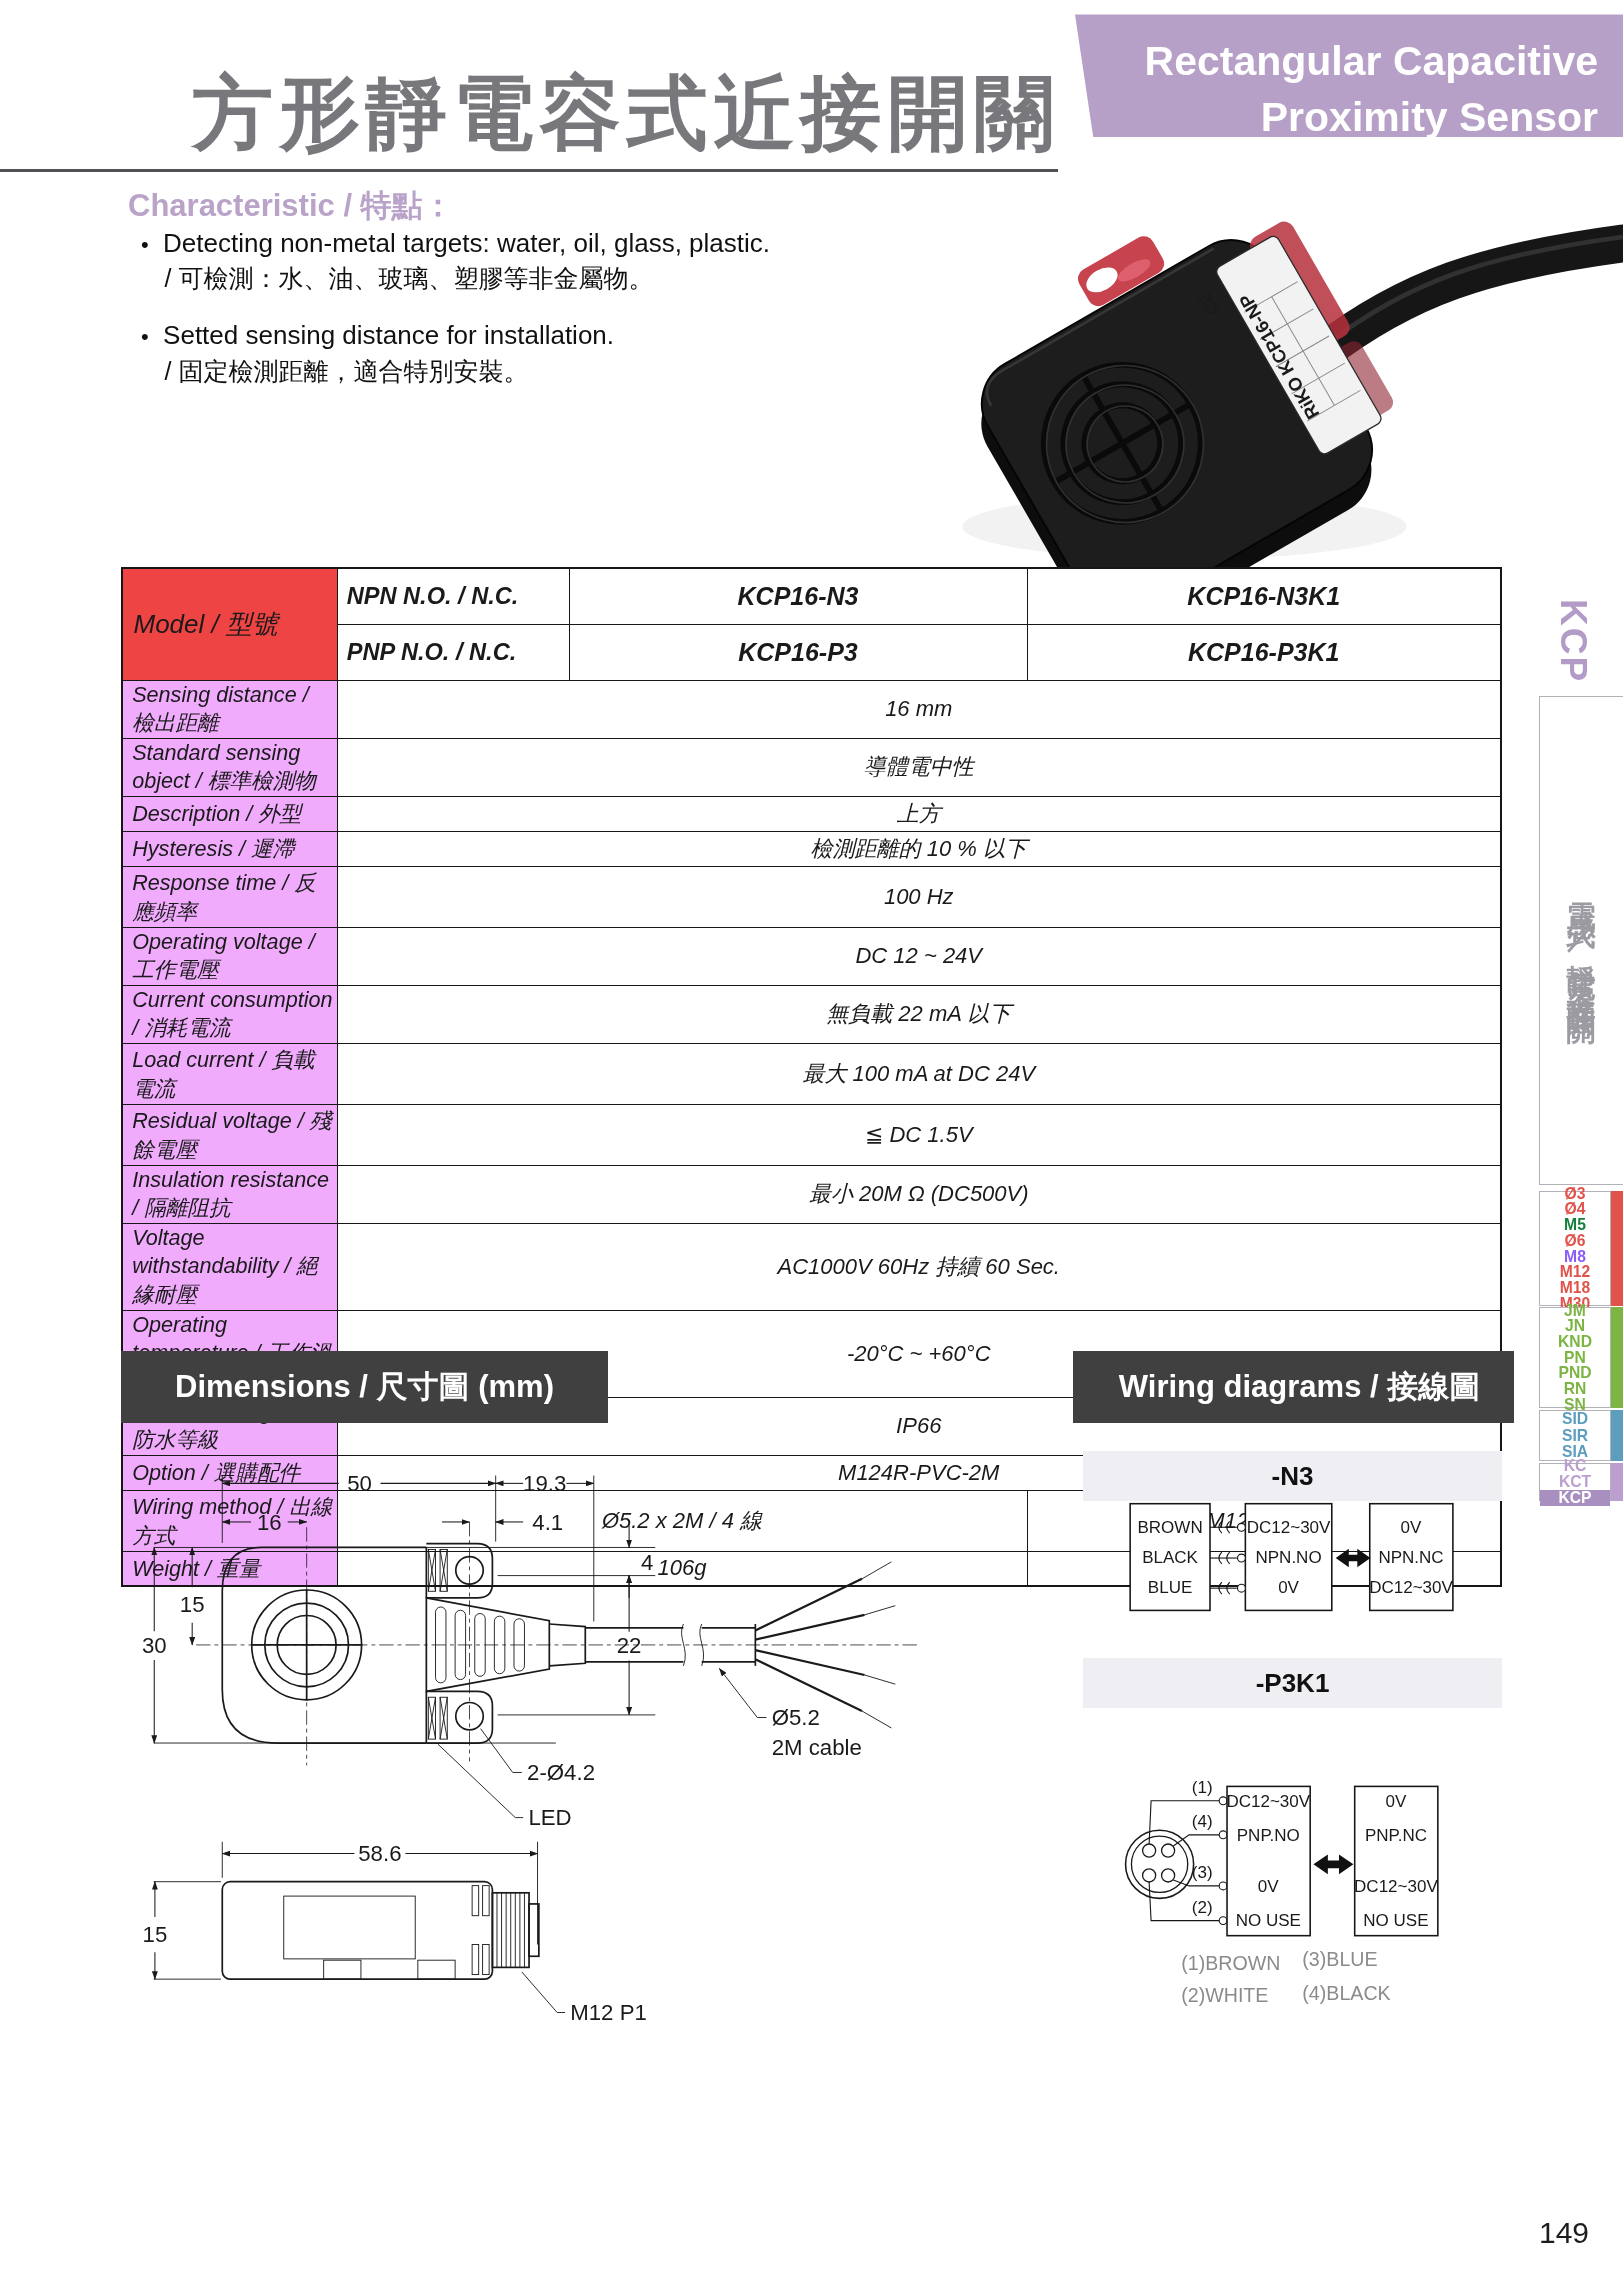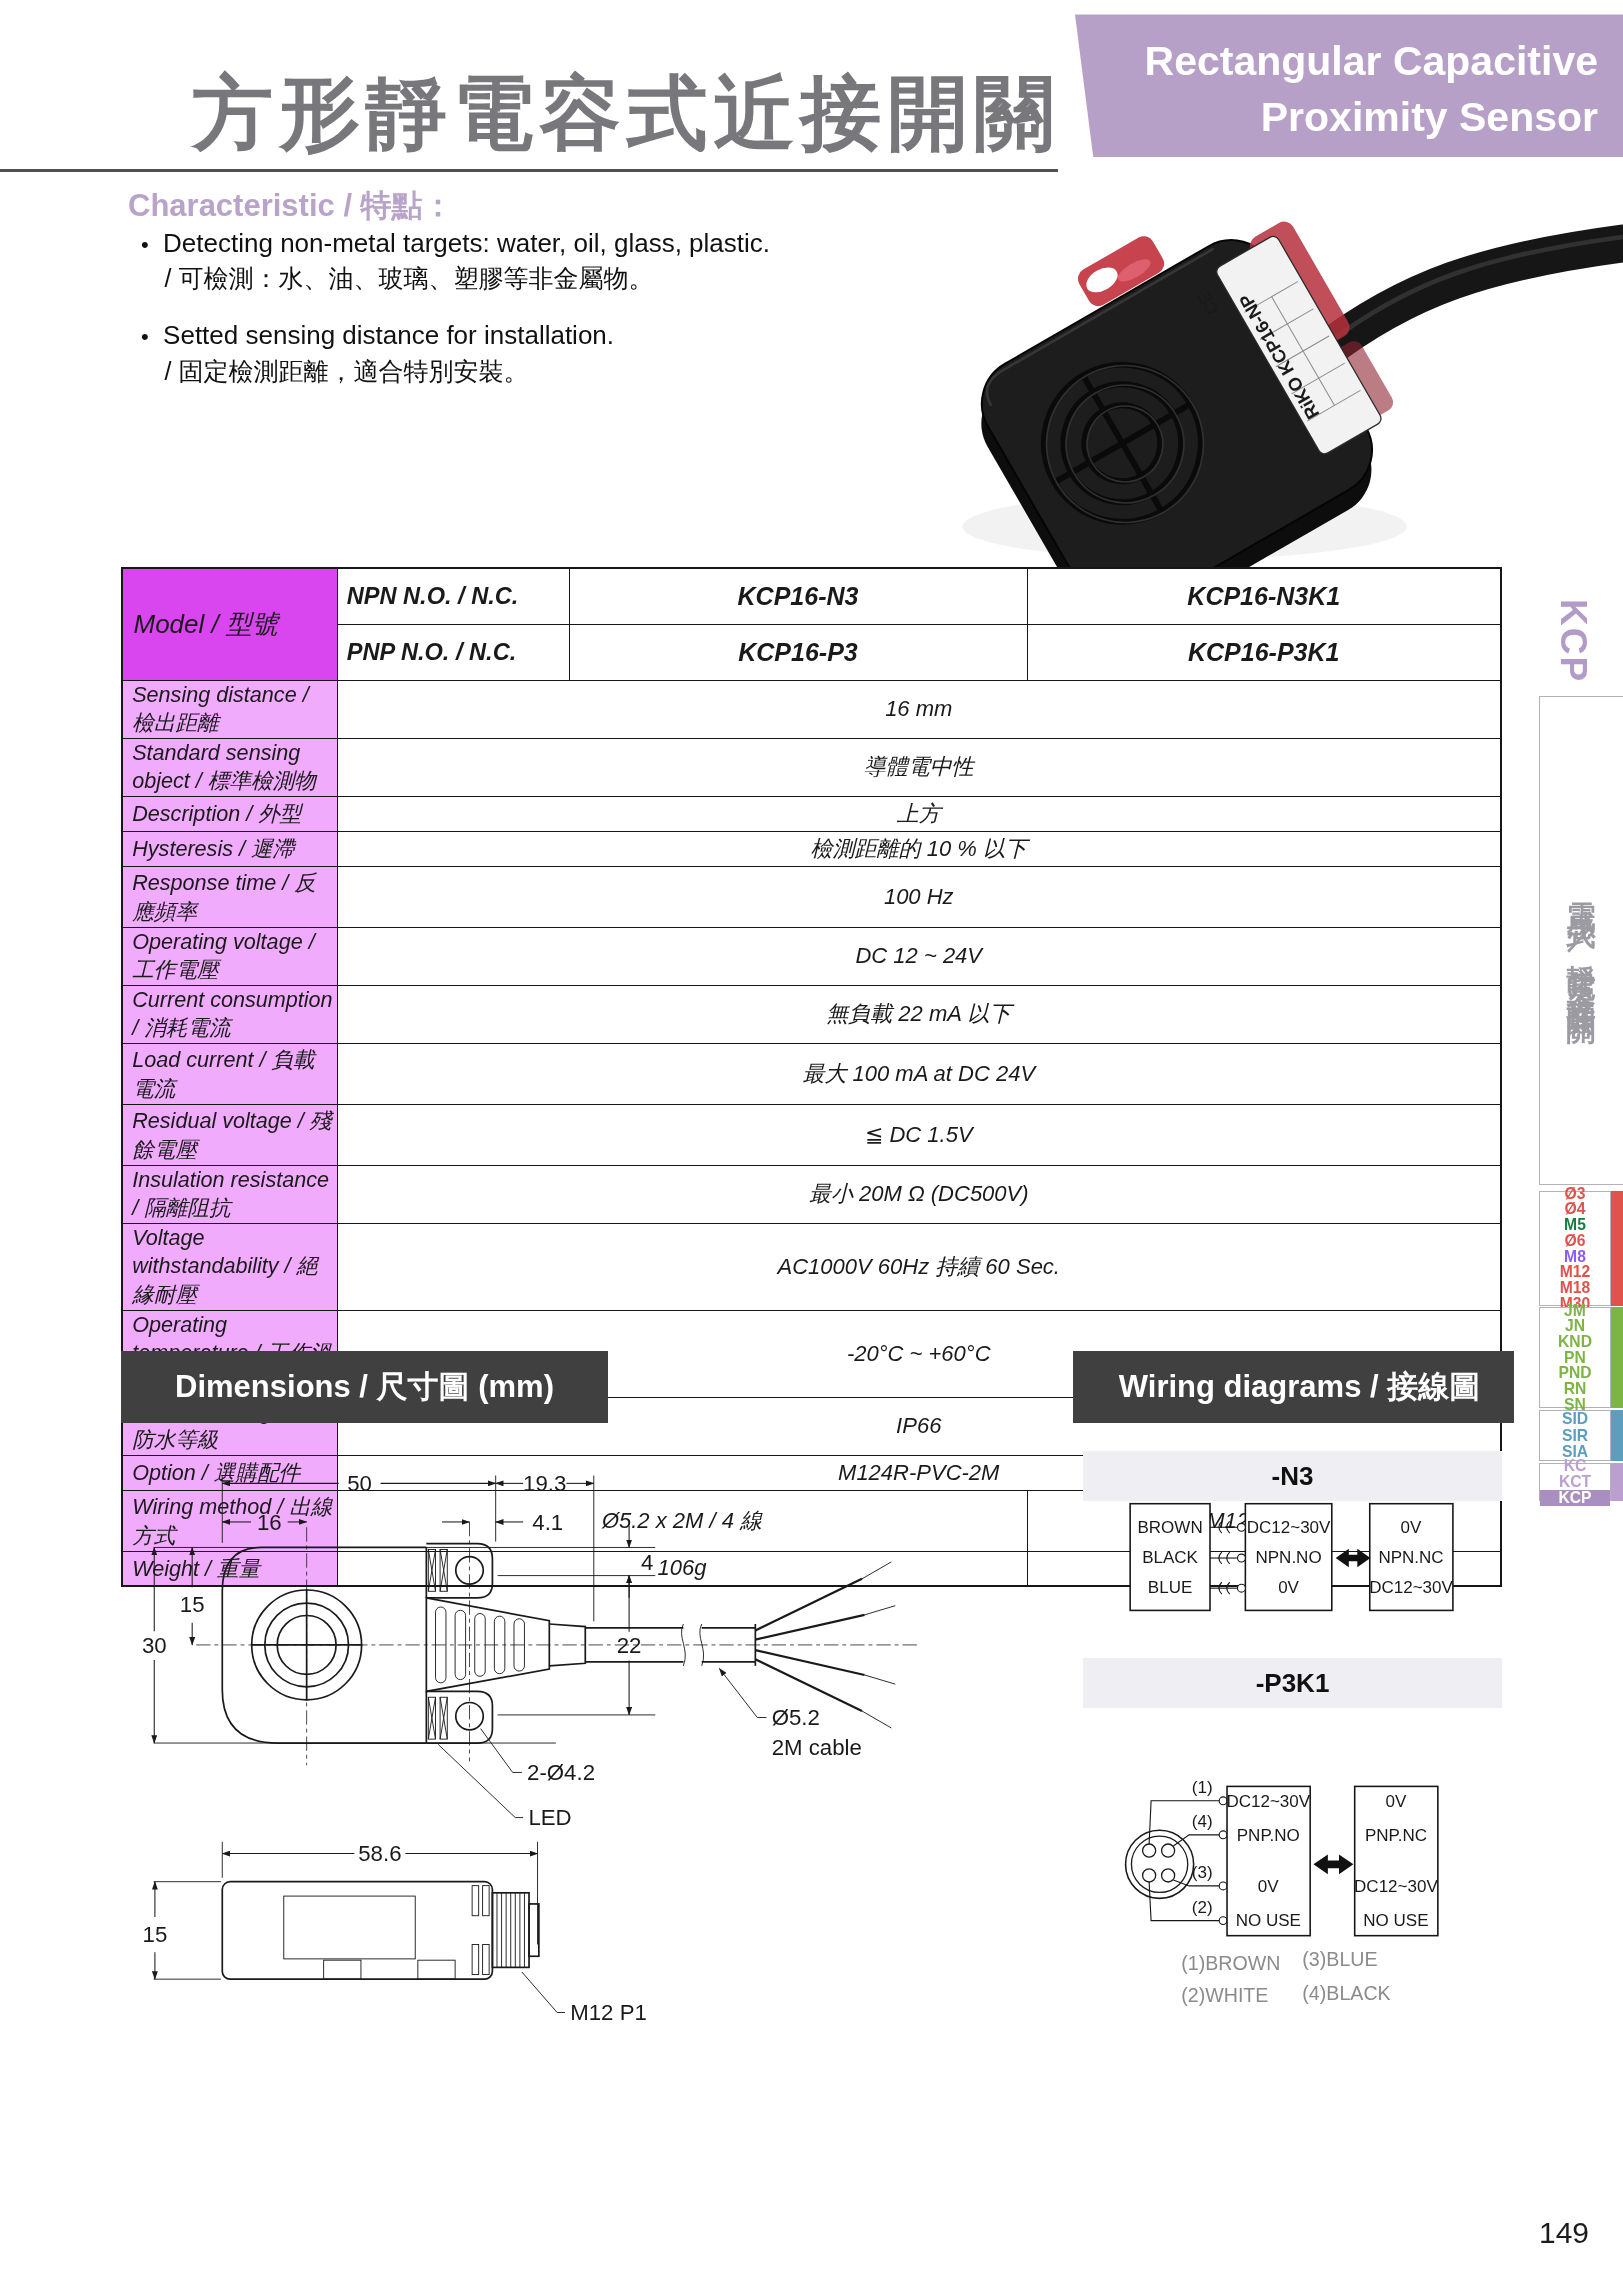--- a/index.html
+++ b/index.html
@@ -1,36 +1,36 @@
 <!DOCTYPE html>
 <html style="font-size:10.5px"><head>
 <meta charset="utf-8">
 <style>
   html,body{margin:0;padding:0;background:#e8e8e8;}
   .page{position:relative;width:1623px;height:2295px;background:#ffffff;overflow:hidden;
         font-family:"Liberation Sans","DejaVu Sans",sans-serif;color:#1a1a1a;}
   .abs{position:absolute;}
   
   .page-title{left:192px;top:60px;font-size:81px;font-weight:bold;color:#78777c;letter-spacing:5.9px;white-space:nowrap;}
-  .banner{left:1075px;top:14.4px;width:548px;height:143px;background:#b7a0c7;
+  .banner{left:1075px;top:14.4px;width:548px;height:123px;background:#b7a0c7;
           clip-path:polygon(0 0,100% 0,100% 100%,18.3px 100%);}
   .banner-text{position:absolute;right:25px;top:18.3px;text-align:right;color:#fff;
                font-size:41px;font-weight:bold;line-height:1.38;white-space:nowrap;}
   .rule{left:0;top:169px;width:1058px;height:3.3px;background:#515055;}
   
   .char-heading{left:128px;top:185px;font-size:31px;font-weight:bold;color:#b9a3c9;white-space:nowrap;}
   .bullet-en{font-size:26px;color:#111;white-space:nowrap;}
   .bullet-en::before{content:"•";margin-right:14.4px;font-size:22px;}
   .bullet-zh{font-size:25px;color:#111;white-space:nowrap;padding-left:23.6px;}
   
   .spec-wrap{left:121px;top:567px;}
   table.spec{border-collapse:collapse;table-layout:fixed;width:1379px;border:2px solid #161616;}
   table.spec td{border:1.3px solid #161616;overflow:hidden;font-style:italic;}
   tr.hrow{height:56px;} tr.srow{height:35px;}
-  td.model-cell{background:#d946ef;font-size:26px;padding-left:10.5px;}
+  td.model-cell{background:#ef4444;font-size:26px;padding-left:10.5px;}
   td.type-cell{font-size:23.6px;font-weight:bold;padding-left:9.2px;}
   td.name-cell{font-size:25px;font-weight:bold;text-align:center;}
   td.lbl{background:#f0abfc;font-size:21.6px;padding-left:9.2px;}
   td.val{font-size:22px;text-align:center;}
   
   .sec-banner{height:72px;background:#404040;color:#fff;font-size:31px;font-weight:bold;
               display:flex;align-items:center;justify-content:center;white-space:nowrap;}
   
   .wd-bar{left:1083px;width:419px;height:50px;background:#efeef3;color:#111;
           font-size:26px;font-weight:bold;display:flex;align-items:center;justify-content:center;}

